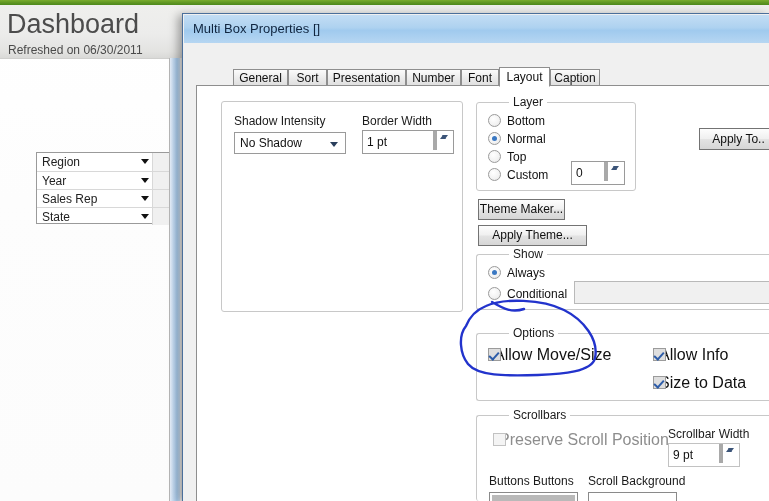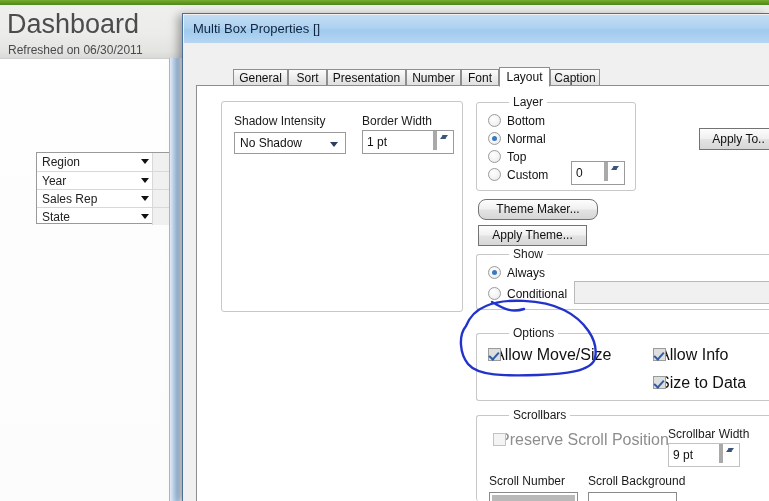--- a/index.html
+++ b/index.html
@@ -206,21 +206,21 @@
 
         <div class="spin" style="left:94px;top:58px;width:54px;">
           <span class="txt">0</span>
           <span class="btns">
             <span class="btn up"><i></i></span>
             <span class="btn down"><i></i></span>
           </span>
         </div>
       </div>
 
-      <div class="btn3d" style="left:281px;top:113px;width:120px;height:21px;line-height:19px;border-radius:8px;">Theme Maker...</div>
+      <div class="btn3d" style="left:281px;top:113px;width:87px;height:21px;line-height:19px;">Theme Maker...</div>
       <div class="btn3d" style="left:281px;top:139px;width:109px;height:21px;line-height:19px;">Apply Theme...</div>
 
       <div class="groupbox" style="left:279px;top:168px;width:295px;height:56px;border-right:none;">
         <span class="gb-title">Show</span>
         <span class="radio checked" style="left:11px;top:11px;">Always</span>
         <span class="radio" style="left:11px;top:32px;">Conditional</span>
         <div class="flatfield" style="left:97px;top:26px;width:200px;height:23px;"></div>
       </div>
 
       <div class="groupbox" style="left:279px;top:247px;width:295px;height:68px;border-right:none;">
@@ -237,21 +237,21 @@
 
         <span class="field-label" style="left:191px;top:11px;">Scrollbar Width</span>
         <div class="spin" style="left:191px;top:27px;width:72px;border-color:#c2c2c2;">
           <span class="txt">9 pt</span>
           <span class="btns">
             <span class="btn up"><i></i></span>
             <span class="btn down"><i></i></span>
           </span>
         </div>
 
-        <span class="field-label" style="left:12px;top:58px;">Scroll Number</span>
+        <span class="field-label" style="left:12px;top:58px;">Buttons Buttons</span>
         <span class="field-label" style="left:111px;top:58px;">Scroll Background</span>
 
         <div class="swatch" id="sw-buttons" style="left: 12px; top: 76px; width: 89px; height: 20px; background: rgb(185, 185, 185);"></div>
         <div class="swatch" id="sw-background" style="left: 111px; top: 76px; width: 89px; height: 20px; background: rgb(255, 255, 255);"></div>
       </div>
 
     </div>
   </div>
 </div>
 

